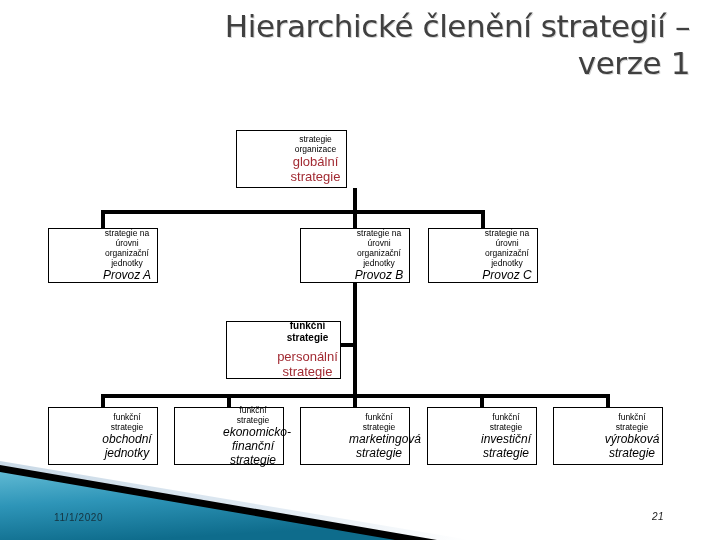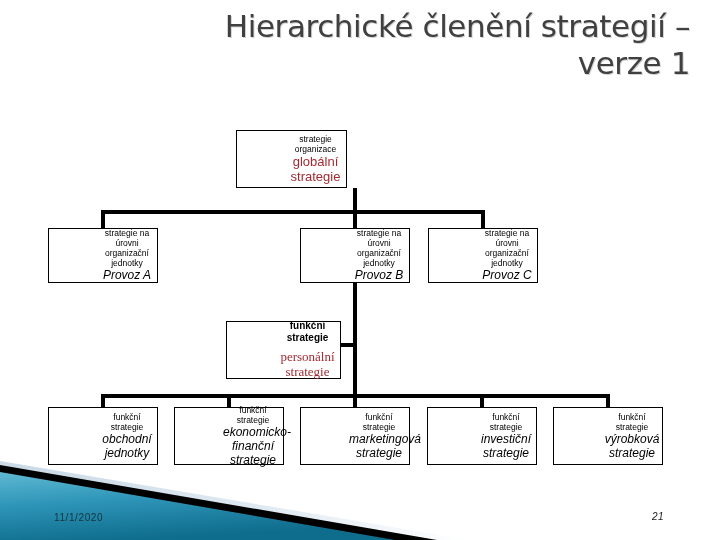--- a/index.html
+++ b/index.html
@@ -145,21 +145,21 @@
   </div>
 
   <div class="node" style="left:428px; top:228px; width:110px; height:55px;">
     <span class="ln t-plain">strategie na úrovni</span>
     <span class="ln t-plain">organizační jednotky</span>
     <span class="ln t-italic">Provoz C</span>
   </div>
 
   <div class="node" style="left:226px; top:321px; width:115px; height:58px;">
     <span class="ln t-bold">funkční strategie</span>
-    <span class="ln t-red" style="margin-top:5px;font-family:Liberation Serif, serif;">personální strategie</span>
+    <span class="ln t-red" style="margin-top:5px;">personální strategie</span>
   </div>
 
   <div class="node" style="left:48px; top:407px; width:110px; height:58px;">
     <span class="ln t-plain">funkční strategie</span>
     <span class="ln t-italic">obchodní jednotky</span>
   </div>
 
   <div class="node" style="left:174px; top:407px; width:110px; height:58px;">
     <span class="ln t-plain">funkční strategie</span>
     <span class="ln t-italic">ekonomicko-finanční</span>

